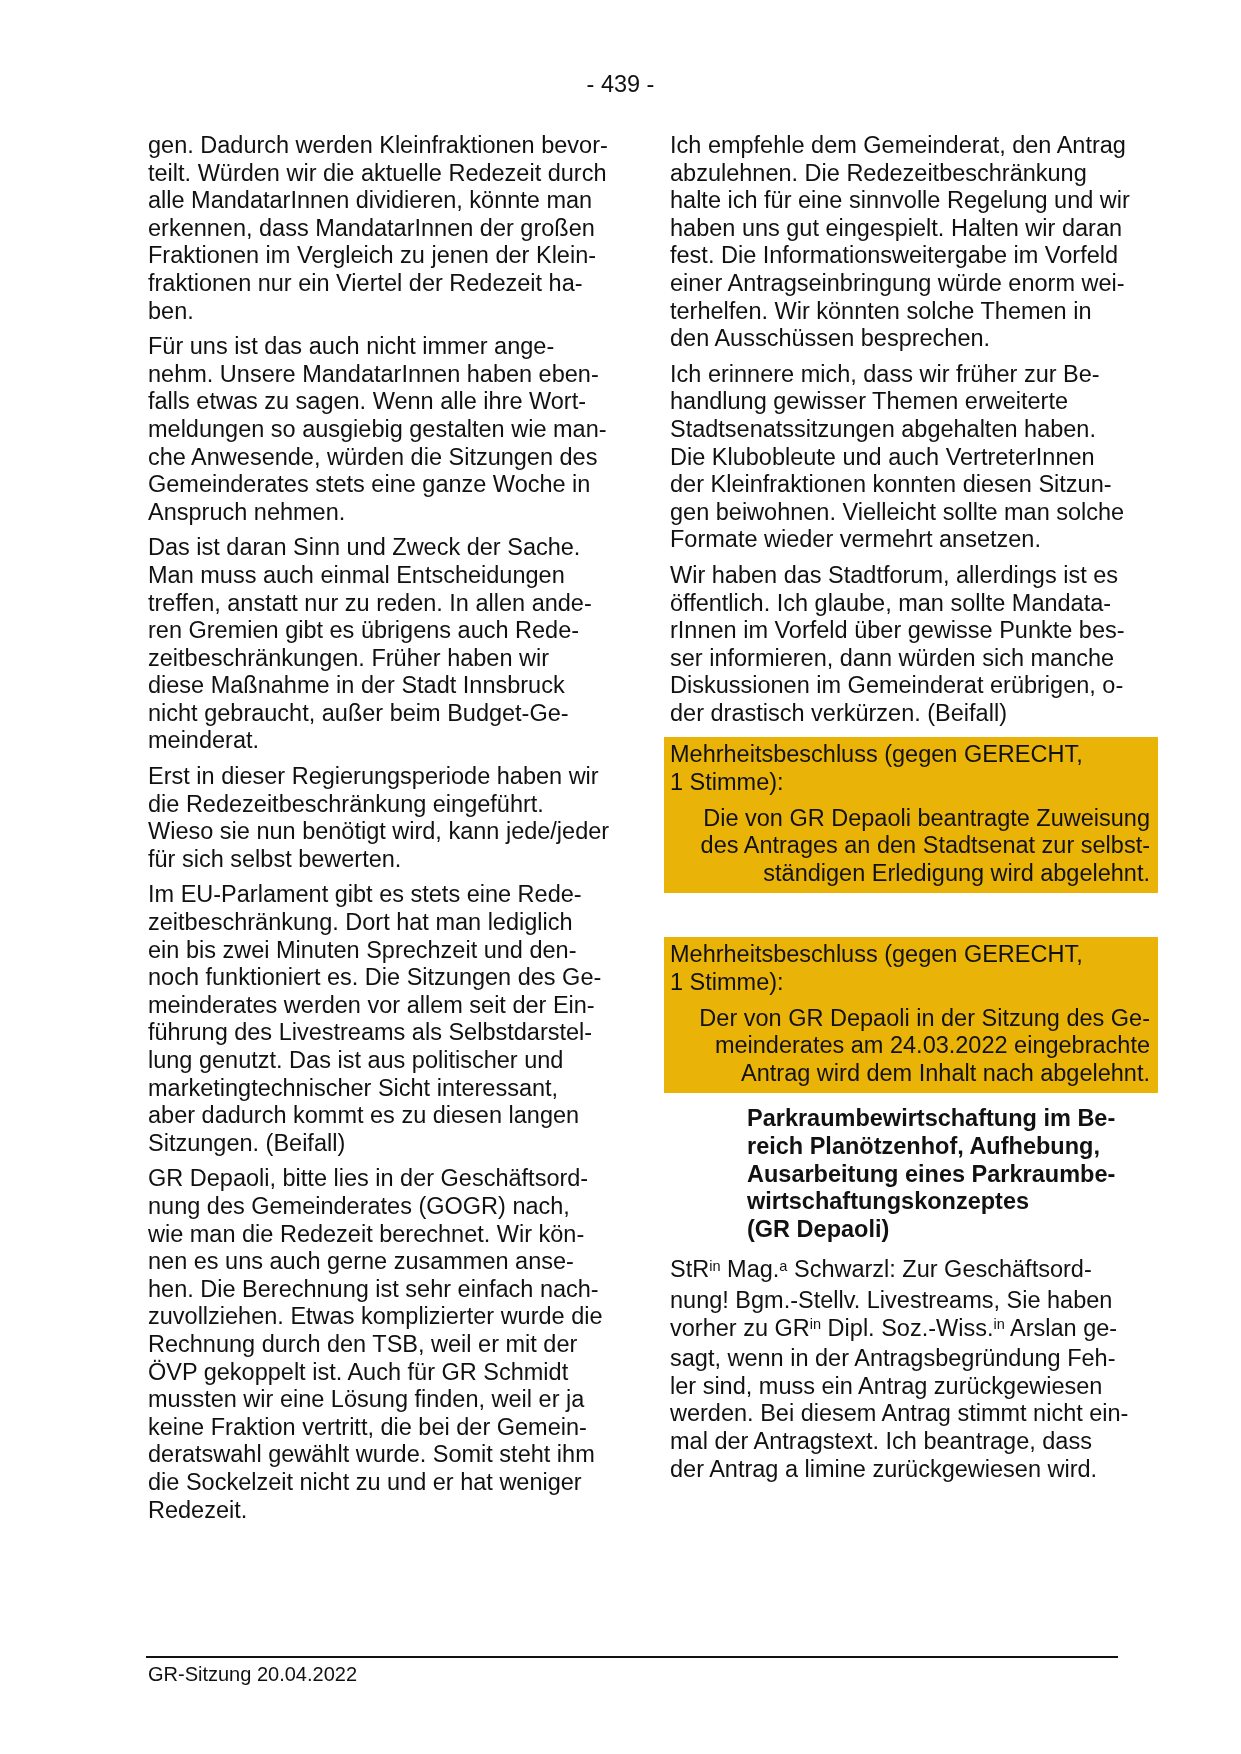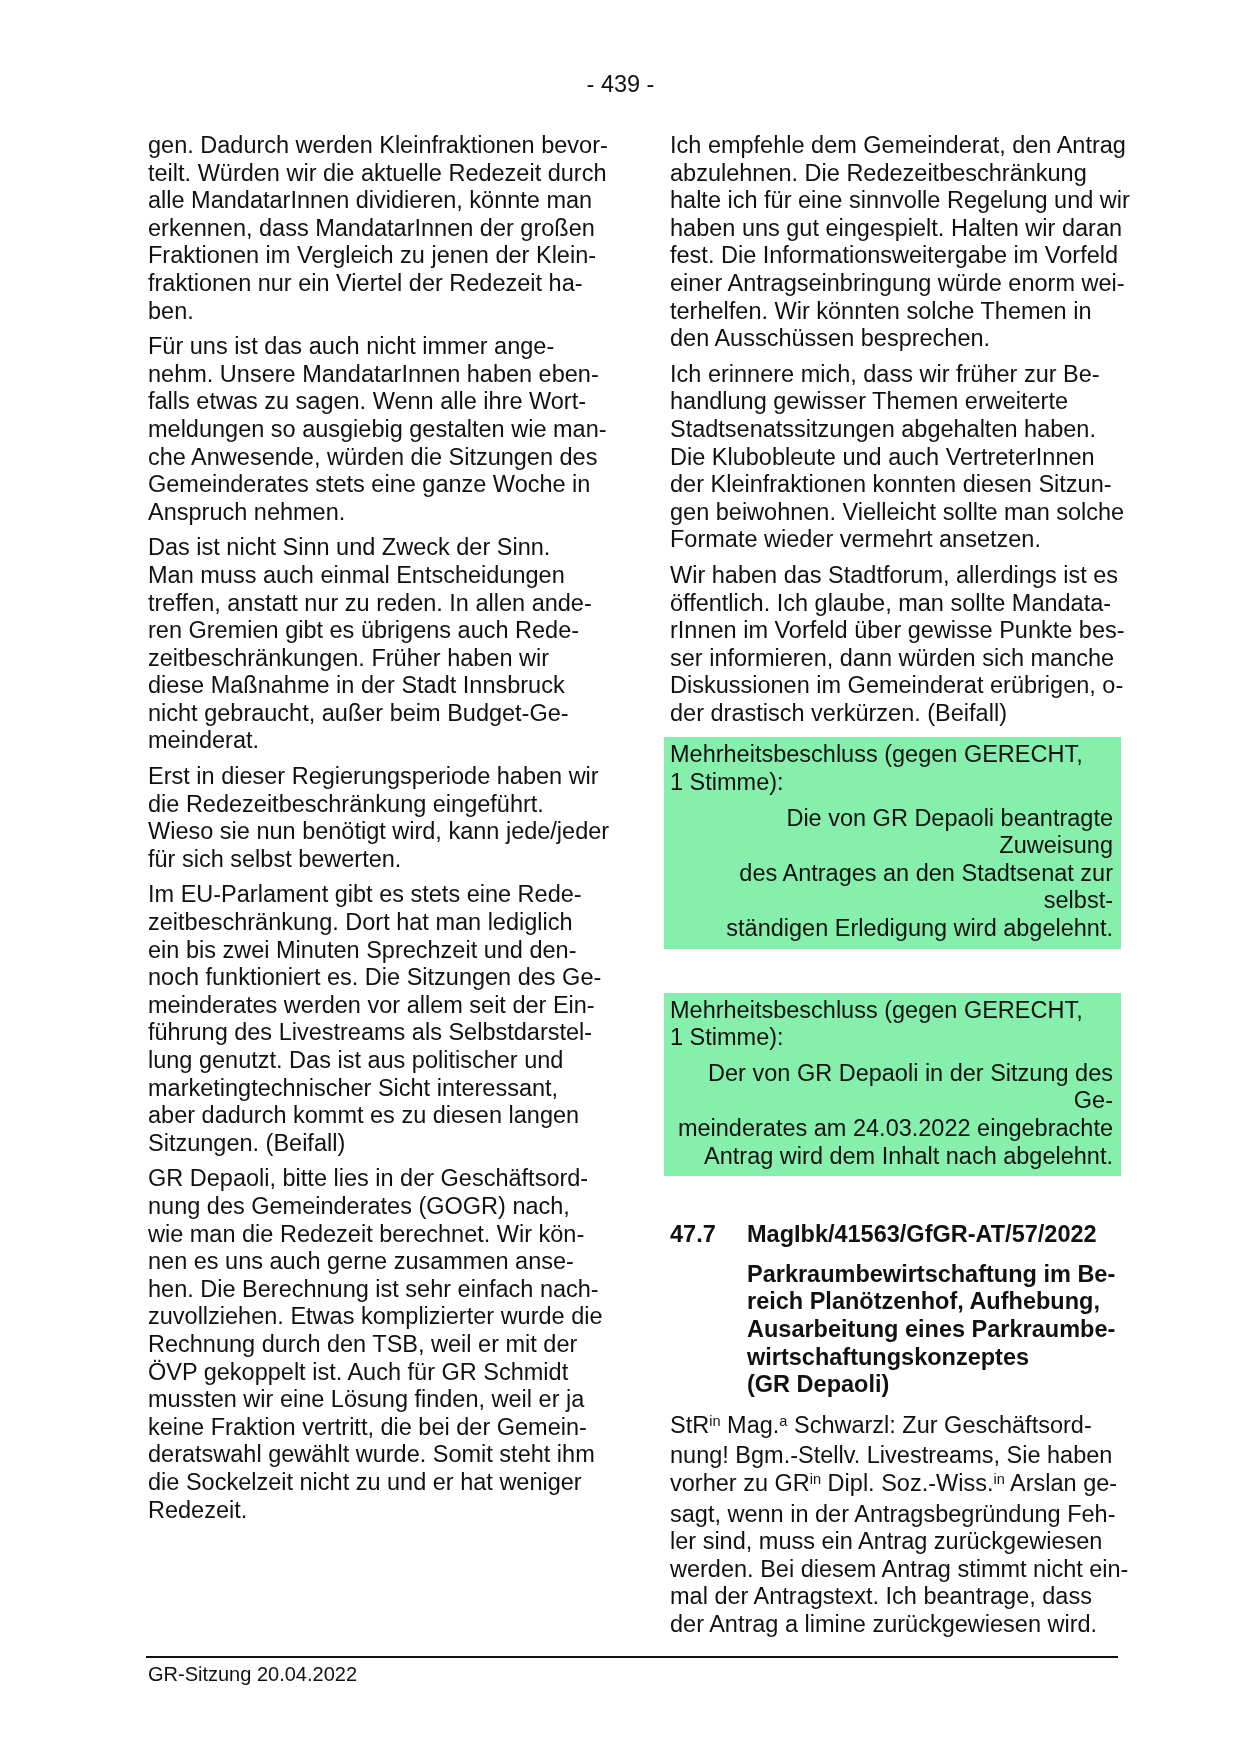--- a/index.html
+++ b/index.html
@@ -31,23 +31,23 @@
     position: absolute;
     top: 132px;
   }
   .col-left  { left: 148px; width: 497px; }
   .col-right { left: 670px; width: 497px; }
   .para {
     margin: 0 0 8px 0;
     white-space: pre-line;
   }
   .decision-box {
-    background: #86efac;
+    background: #eab308;
     box-sizing: border-box;
-    width: 457px;
+    width: 494px;
     margin: 10px 0 0 -6px;
     padding: 4px 8px 6px 6px;
   }
   .decision-box .para:last-child { margin-bottom: 0; text-align: right; }
   .decision-box.second { margin-top: 44px; }
   .agenda-head {
     display: flex;
     margin-top: 45px;
     font-weight: bold;
   }
@@ -95,21 +95,21 @@
 Fraktionen im Vergleich zu jenen der Klein-
 fraktionen nur ein Viertel der Redezeit ha-
 ben.</p>
     <p class="para">Für uns ist das auch nicht immer ange-
 nehm. Unsere MandatarInnen haben eben-
 falls etwas zu sagen. Wenn alle ihre Wort-
 meldungen so ausgiebig gestalten wie man-
 che Anwesende, würden die Sitzungen des
 Gemeinderates stets eine ganze Woche in
 Anspruch nehmen.</p>
-    <p class="para">Das ist nicht Sinn und Zweck der Sinn.
+    <p class="para">Das ist daran Sinn und Zweck der Sache.
 Man muss auch einmal Entscheidungen
 treffen, anstatt nur zu reden. In allen ande-
 ren Gremien gibt es übrigens auch Rede-
 zeitbeschränkungen. Früher haben wir
 diese Maßnahme in der Stadt Innsbruck
 nicht gebraucht, außer beim Budget-Ge-
 meinderat.</p>
     <p class="para">Erst in dieser Regierungsperiode haben wir
 die Redezeitbeschränkung eingeführt.
 Wieso sie nun benötigt wird, kann jede/jeder
@@ -171,24 +171,20 @@
     </div>
 
     <div class="decision-box second">
       <p class="para">Mehrheitsbeschluss (gegen GERECHT,
 1 Stimme):</p>
       <p class="para">Der von GR Depaoli in der Sitzung des Ge-
 meinderates am 24.03.2022 eingebrachte
 Antrag wird dem Inhalt nach abgelehnt.</p>
     </div>
 
-    <div class="agenda-head">
-      <span class="agenda-num">47.7</span>
-      <span class="agenda-ref">MagIbk/41563/GfGR-AT/57/2022</span>
-    </div>
 
     <p class="para agenda-title">Parkraumbewirtschaftung im Be-
 reich Planötzenhof, Aufhebung,
 Ausarbeitung eines Parkraumbe-
 wirtschaftungskonzeptes
 (GR Depaoli)</p>
 
     <p class="para speech"><span class="b">StR</span><span class="sup b">in</span><span class="b"> Mag.</span><span class="sup b">a</span><span class="b"> Schwarzl:</span><span> Zur Geschäftsord-
 nung! Bgm.-Stellv. Livestreams, Sie haben
 vorher zu GR</span><span class="sup">in</span><span> Dipl. Soz.-Wiss.</span><span class="sup">in</span><span> Arslan ge-

